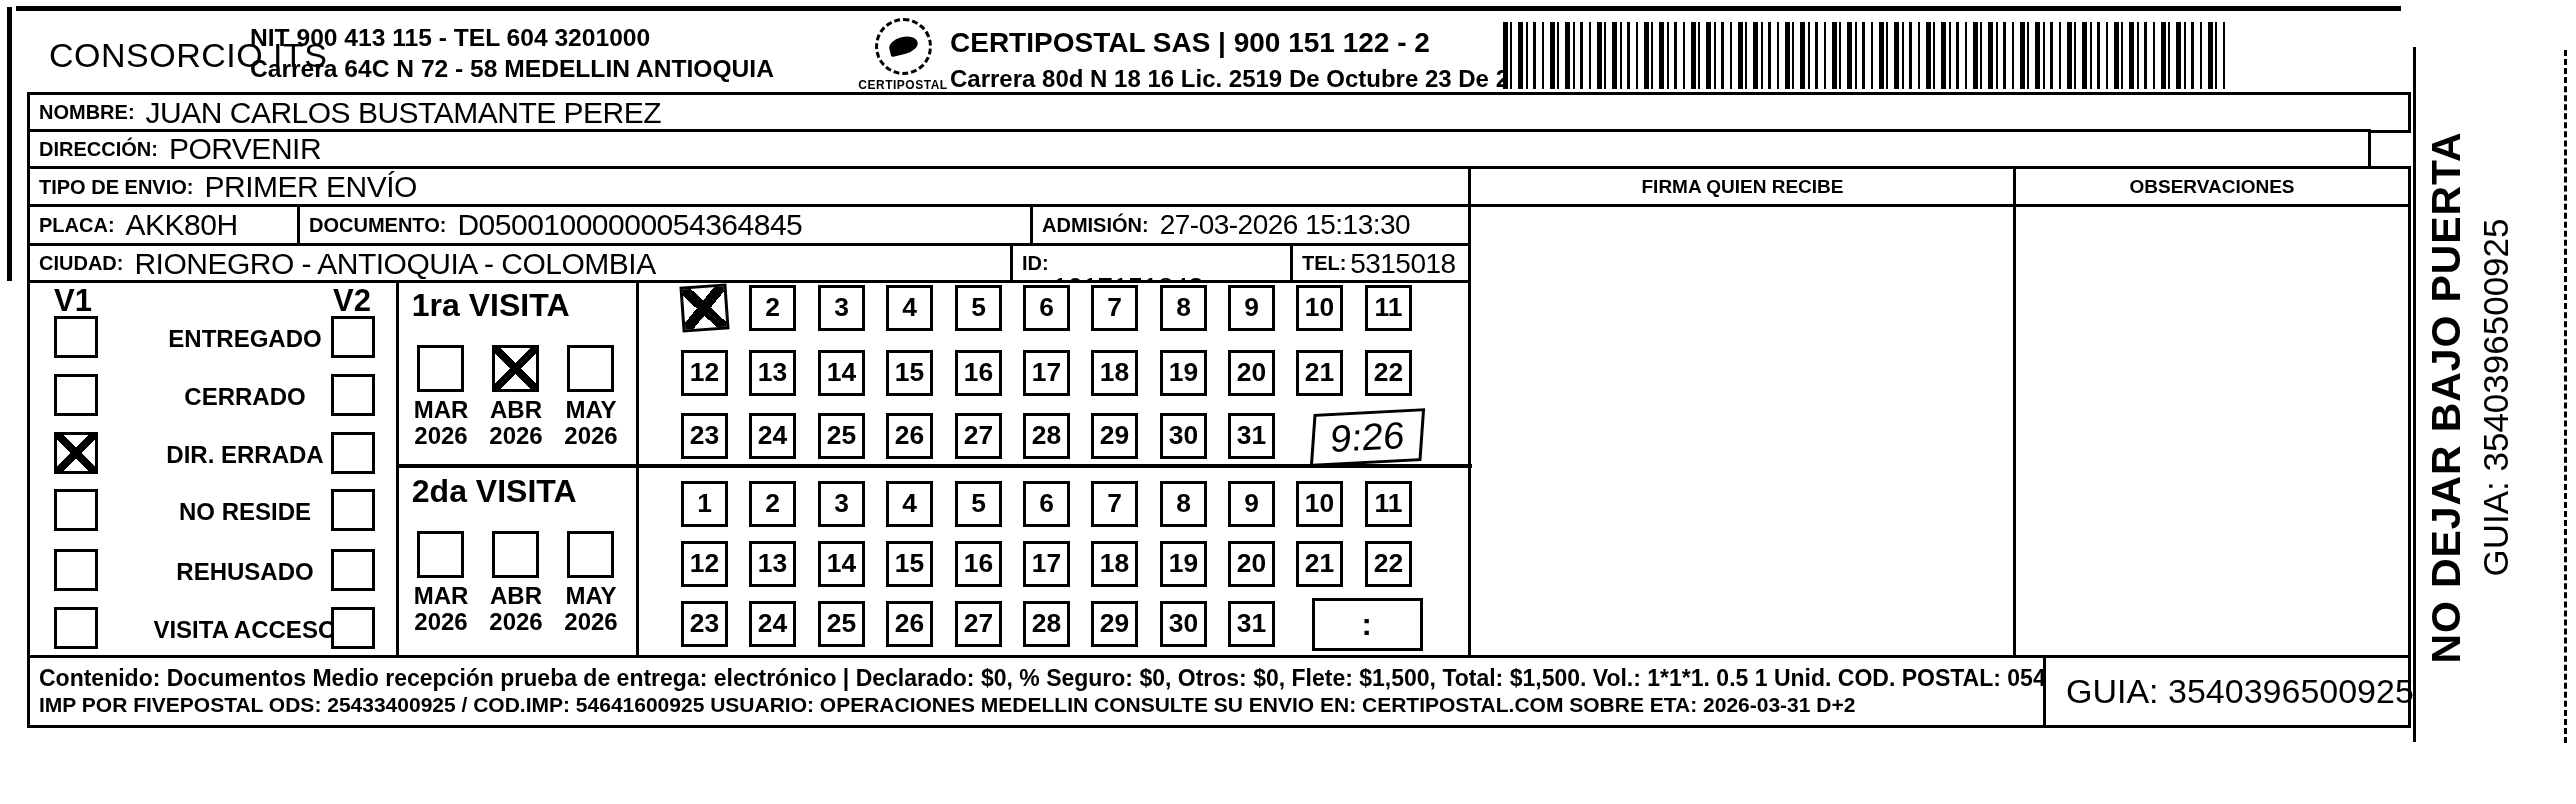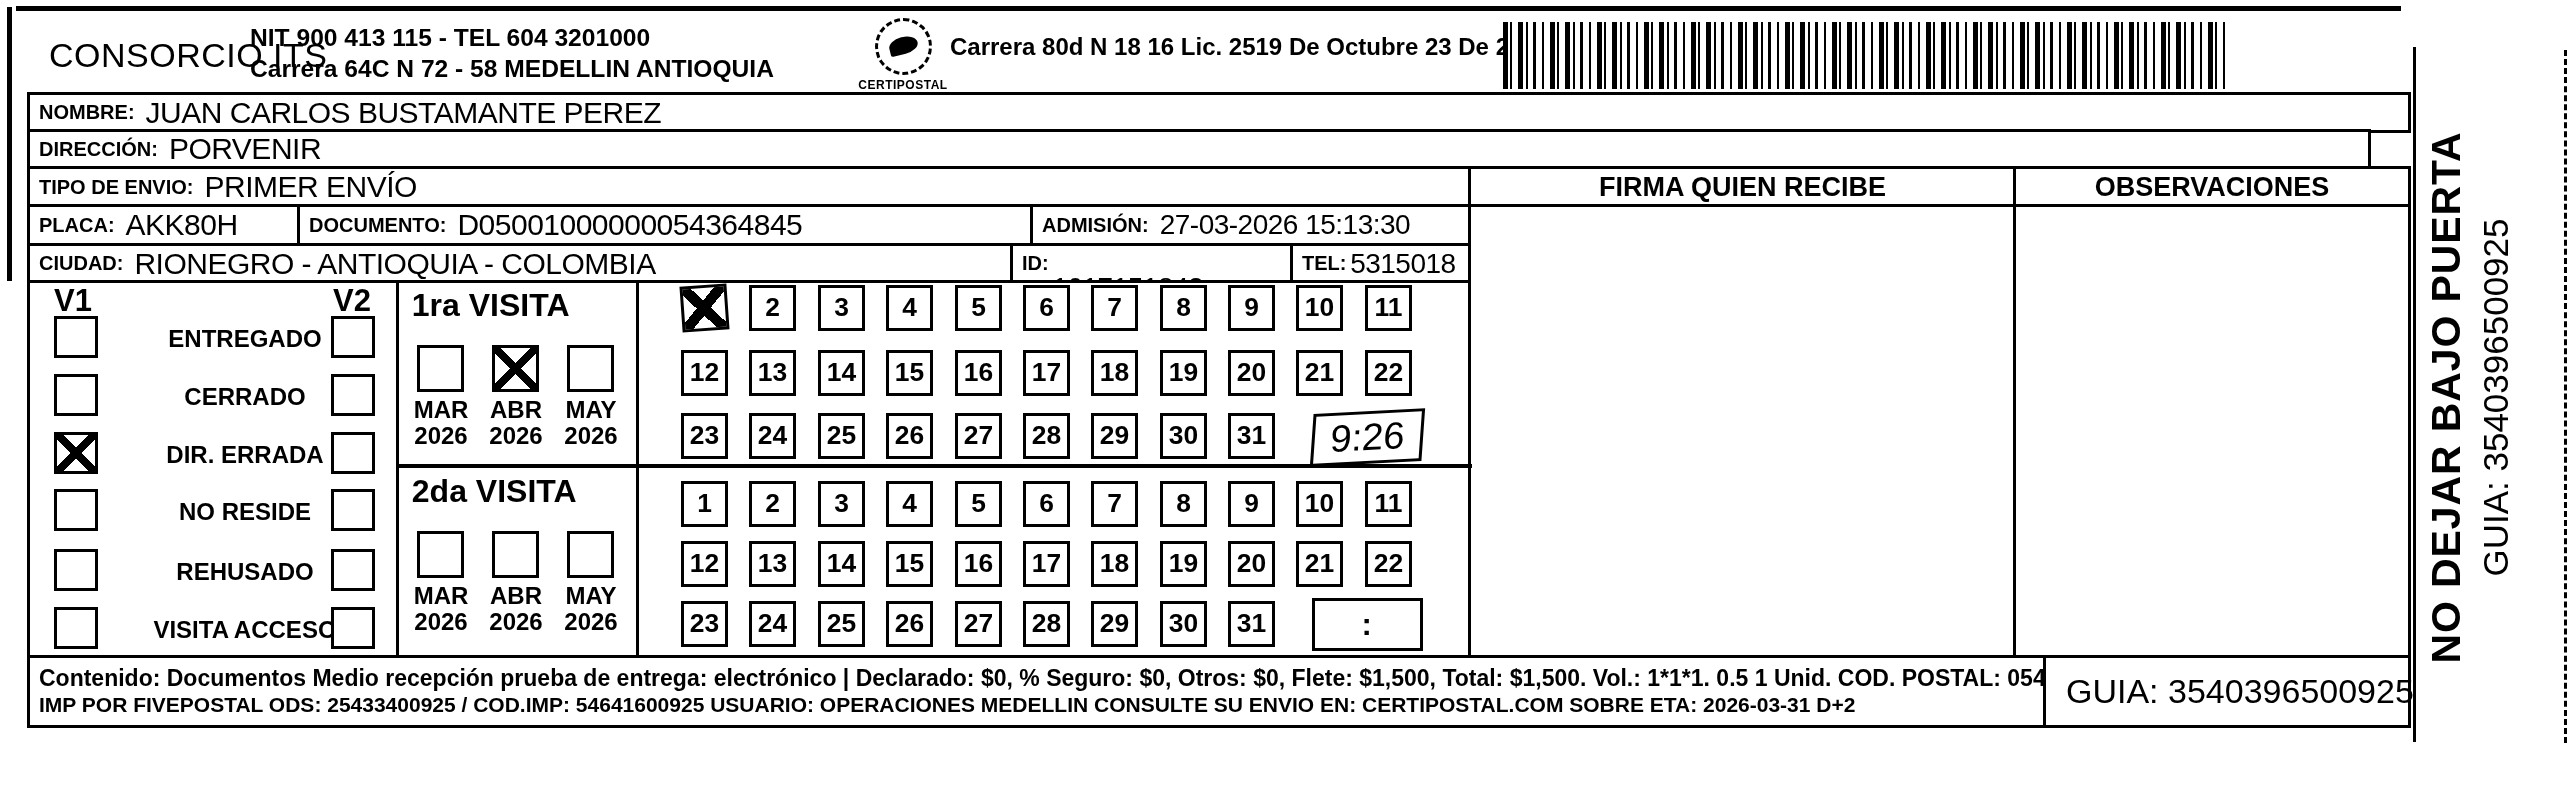--- a/index.html
+++ b/index.html
@@ -70,21 +70,21 @@
   .day-cell.hand { transform: rotate(-4deg); background-image:
       linear-gradient(47deg,  transparent 40%, #000 40% 58%, transparent 58%),
       linear-gradient(133deg, transparent 40%, #000 40% 58%, transparent 58%); }
   #visits-divider { left: 396px; top: 464px; width: 1076px; height: 3.6px; background: #000; }
   .time-box { position: absolute; width: 111px; height: 53px; border: 3.6px solid #000; background: #fff;
               display: flex; align-items: center; justify-content: center; white-space: nowrap; }
   .time-hand { font-size: 38px; font-weight: 400; transform: skewX(-7deg) rotate(-3deg); }
   .time-printed { font-size: 31px; font-weight: 700; letter-spacing: 1.8px; }
 
   
-  .col-header { display: flex; align-items: center; justify-content: center; font-size: 27px; font-weight: 700; white-space: nowrap; }
+  .col-header { display: flex; align-items: center; justify-content: center; font-size: 19px; font-weight: 700; white-space: nowrap; }
 
   
   #footer-box { left: 27px; top: 655px; width: 2019px; height: 73px; padding: 7.3px 0 0 9px; }
   #footer-line1 { font-size: 23px; font-weight: 700; line-height: 27px; white-space: nowrap; }
   #footer-line2 { font-size: 21px; font-weight: 700; line-height: 25.5px; white-space: nowrap; }
   #guia-box { left: 2043px; top: 655px; width: 368px; height: 73px; display: flex; align-items: center;
               padding-left: 20px; font-size: 34px; font-weight: 400; white-space: nowrap; }
 
   
   #side-note { left: 2138px; top: 336px; width: 693px; height: 123px; transform: rotate(-90deg);
@@ -106,20 +106,21 @@
     <div>Carrera 64C N 72 - 58 MEDELLIN ANTIOQUIA</div>
   </div>
   <div id="logo" class="abs">
     <div id="logo-circle">
         <div id="logo-horn"></div>
       </div>
     <div id="logo-text">CERTIPOSTAL</div>
     <div id="logo-squiggle"></div>
   </div>
   <div id="provider-info" class="abs">
+    <div id="provider-line">CERTIPOSTAL SAS | 900 151 122 - 2</div>
     <div id="provider-address">Carrera 80d N 18 16  Lic. 2519 De Octubre 23 De 2015</div>
   </div>
   <div id="barcode" class="abs"></div>
 
   <div class="bx frow" style="left:27px; top:92px; width:2384px; height:41px;">
     <span class="lbl">NOMBRE:</span>
     <span class="val">JUAN CARLOS BUSTAMANTE PEREZ</span>
   </div>
   <div class="bx frow" style="left:27px; top:129px; width:2344px; height:40px;">
     <span class="lbl">DIRECCIÓN:</span>

